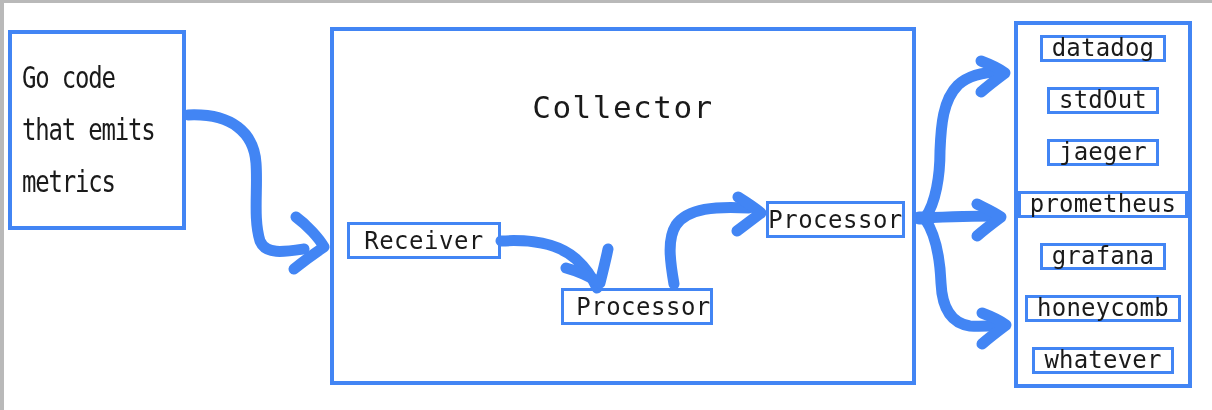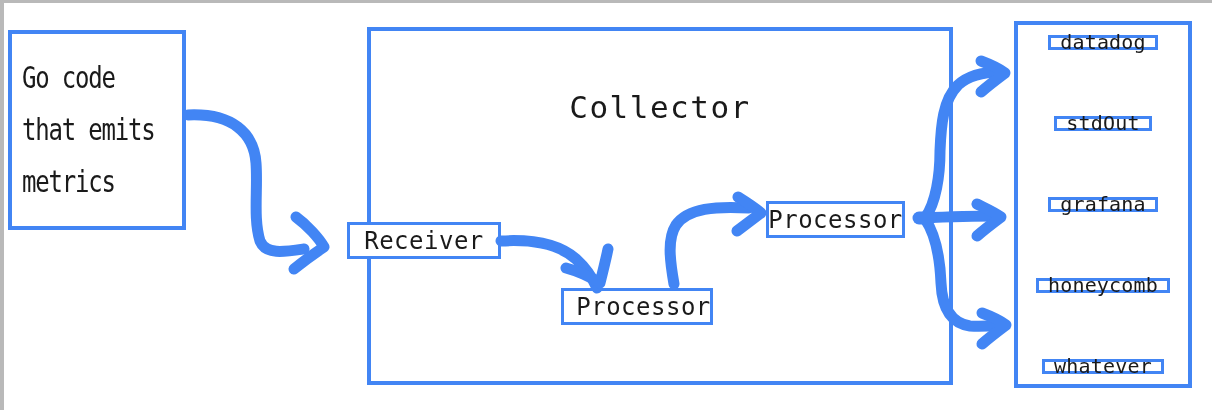--- a/index.html
+++ b/index.html
@@ -65,21 +65,20 @@
   }
 
   
   #collector-box {
     left: 326px;
     top: 24px;
     width: 586px;
     height: 358px;
     border-width: 4px;
     display: block;
-    margin-left: 37px;
   }
   #collector-title {
     position: absolute;
     left: 0;
     right: 0;
     top: 58px;
     text-align: center;
     font-family: "DejaVu Sans Mono", monospace;
     font-size: 31px;
     letter-spacing: 1.5px;
@@ -112,24 +111,24 @@
     align-items: center;
     justify-content: space-between;
     padding: 10px 0 10px 0;
   }
   .destination {
     position: relative;
     box-sizing: border-box;
     border: 3px solid #4285f4;
     background: #ffffff;
     font-family: "DejaVu Sans Mono", monospace;
-    font-size: 20px;
+    font-size: 24px;
     letter-spacing: 0.2px;
     color: #1a1a1a;
-    height: 15px;
+    height: 27px;
     line-height: 25px;
     display: flex;
     align-items: center;
     justify-content: center;
     padding: 0 9px;
     white-space: nowrap;
   }
 </style>
 </head>
 <body>
@@ -157,20 +156,26 @@
   </div>
 
   <div id="destinations-box">
     <div class="destination">
       <span>datadog</span>
     </div>
     <div class="destination">
       <span>stdOut</span>
     </div>
     <div class="destination">
+      <span>jaeger</span>
+    </div>
+    <div class="destination">
+      <span>prometheus</span>
+    </div>
+    <div class="destination">
       <span>grafana</span>
     </div>
     <div class="destination">
       <span>honeycomb</span>
     </div>
     <div class="destination">
       <span>whatever</span>
     </div>
   </div>
 

